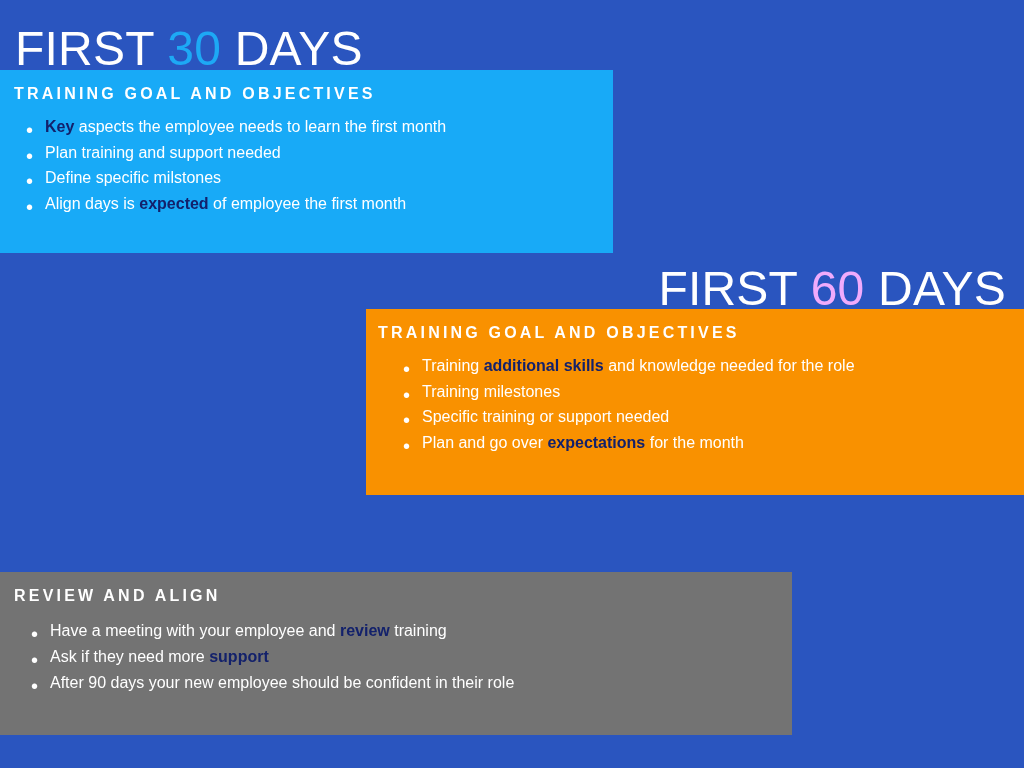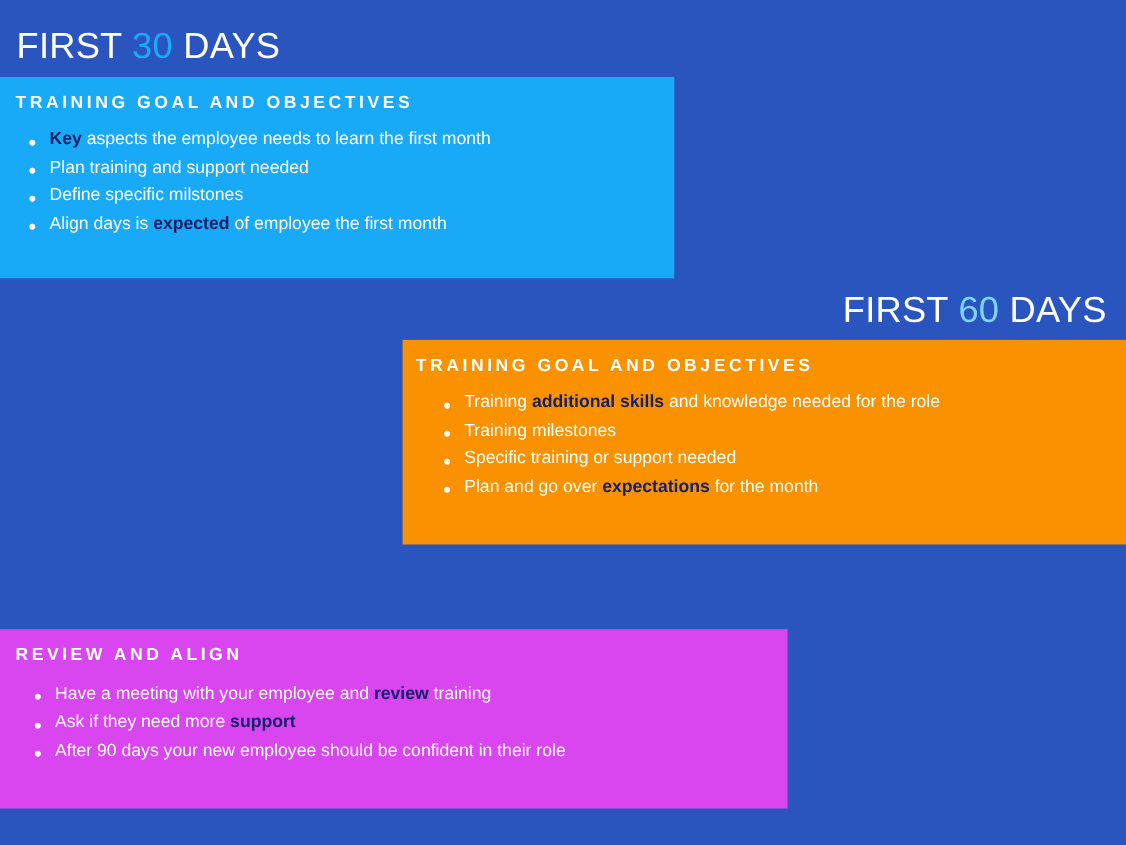--- a/index.html
+++ b/index.html
@@ -18,36 +18,36 @@
 
   .slide {
     position: absolute;
     inset: 0;
     background: #2a55bf;
   }
 
   
   .section-title {
     position: absolute;
-    font-size: 33px;
+    font-size: 48px;
     font-weight: 400;
     letter-spacing: 0.2px;
     color: #ffffff;
     white-space: nowrap;
     line-height: 1;
   }
   .section-title .num {
     font-weight: 400;
   }
   .title-30 { left: 15px;  top: 25px; }
   .title-60 { right: 18px; top: 265px; }
   .title-90 { left: 15px;  top: 515px; }
 
   .num-30 { color: #1da9f5; }
-  .num-60 { color: #7dd3fc; }
+  .num-60 { color: #f0abfc; }
   .num-90 { color: #21b573; }
 
   
   .panel {
     position: absolute;
     box-sizing: border-box;
   }
   .panel-heading {
     color: #ffffff;
     font-size: 16px;
@@ -103,23 +103,23 @@
     background: #f99100;
     padding: 16px 0 0 12px;
   }
   .panel-60 .panel-heading { margin-bottom: 12px; }
   .panel-60 .bullets { padding-left: 22px; }
 
   
   .panel-90 {
     left: 0;
     top: 572px;
-    width: 716px;
+    width: 792px;
     height: 163px;
-    background: #d946ef;
+    background: #737373;
     padding: 16px 0 0 14px;
   }
   .panel-90 .panel-heading { margin-bottom: 14px; }
   .panel-90 .bullets { padding-left: 14px; }
   .panel-90 .bullets li { line-height: 1.62; }
 </style>
 </head>
 <body>
 
 <div class="slide">

